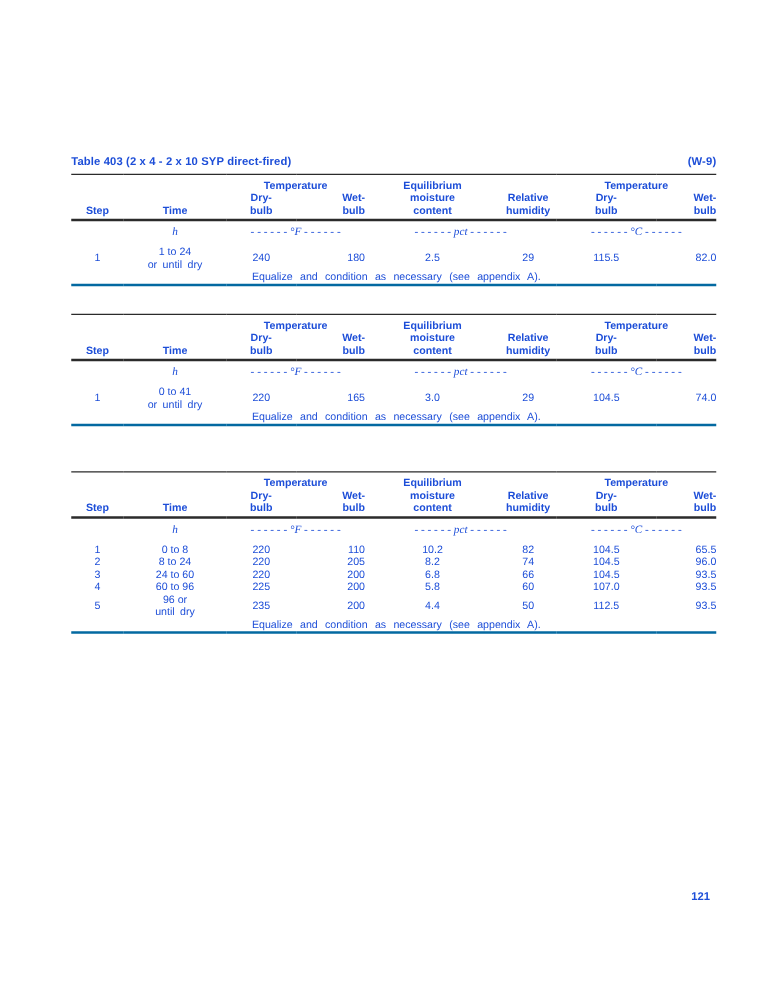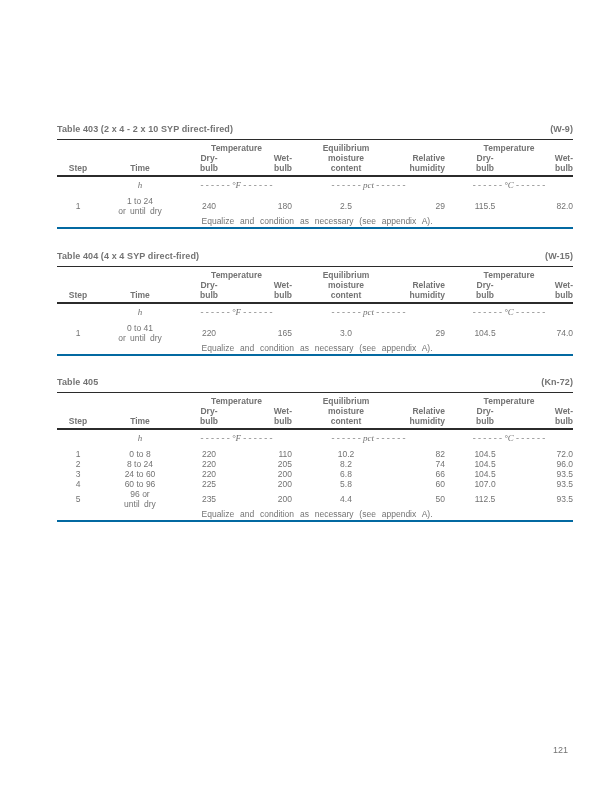--- a/index.html
+++ b/index.html
@@ -1,19 +1,19 @@
 <!DOCTYPE html>
 <html><head>
 <meta charset="utf-8">
 <style>
   * { margin:0; padding:0; box-sizing:border-box; }
   html, body { background:#ffffff; }
   .page {
     position:relative; width:612px; height:792px; background:#ffffff;
-    font-family:"Liberation Sans","DejaVu Sans",sans-serif; color:#737373;
+    font-family:"Liberation Sans","DejaVu Sans",sans-serif; color:#1d4ed8;
     overflow:hidden;
   }
   .table-block { position:absolute; left:57px; width:516px; }
   .title-row {
     display:flex; justify-content:space-between; align-items:flex-end;
     font-size:9px; font-weight:bold; line-height:10px; margin-bottom:5px;
     letter-spacing:0.1px; white-space:nowrap;
   }
   table.sched {
     width:516px; border-collapse:collapse; table-layout:fixed;
@@ -21,33 +21,33 @@
     border-top:1.5px solid #2b2b2b; border-bottom:2px solid #0369a1;
   }
   .sched th, .sched td { padding:0; font-weight:normal; white-space:nowrap; }
   .sched thead th { font-weight:bold; vertical-align:bottom; font-size:8.5px; }
   .sched tr.grp th { padding-top:3px; }
   .sched tr.cols th { border-bottom:2.5px solid #2b2b2b; padding-bottom:2px; }
   .c { text-align:center; } .l { text-align:center; } .r { text-align:right;margin-top:30px; }
   .pl6 { padding-left:6px; }
   .pr8 { padding-right:8px; }
   .pr3 { padding-right:3px; }
-  .pr12 { padding-right:12px;text-align:right; }
+  .pr12 { padding-right:12px; }
   .nudge-tf { padding-left:12px; }
   .nudge-tc { padding-left:34px; }
   .nudge-uc { padding-left:22px; }
   .nudge-pct { padding-left:20px;margin-top:44px; }
   .sched td.unit {
     font-family:"Liberation Serif","DejaVu Serif",serif; font-style:italic;
     font-size:9px; padding-top:3px; padding-bottom:2px;
   }
   .sched tr.first > td { padding-top:4px; }
   .t2 { word-spacing:2px; }
   .sched td.foot { word-spacing:3.5px; padding:0 0 1px 4px; }
-  .page-num { position:absolute; top:745px; right:44px; font-size:9px; font-weight:normal; line-height:10px; }
+  .page-num { position:absolute; top:712px; right:44px; font-size:9px; font-weight:bold; line-height:10px; }
 </style>
 </head>
 <body>
 
 <div class="page">
 
   <div class="table-block" style="top:124px">
     <div class="title-row">
       <span>Table 403 (2 x 4 - 2 x 10 SYP direct-fired)</span>
       <span>(W-9)</span>
@@ -123,24 +123,20 @@
           <td class="r pr3">82.0</td>
         </tr>
         <tr>
           <td colspan="8" class="l foot">Equalize and condition as necessary (see appendix A).</td>
         </tr>
       </tbody>
     </table>
   </div>
 
   <div class="table-block" style="top:251px">
-    <div class="title-row">
-      <span>Table 404 (4 x 4 SYP direct-fired)</span>
-      <span>(W-15)</span>
-    </div>
     <table class="sched">
       <colgroup>
         <col style="width:42px">
           <col style="width:82px">
           <col style="width:56px">
           <col style="width:55px">
         <col style="width:108px">
           <col style="width:45px">
           <col style="width:80px">
           <col style="width:48px">
@@ -205,24 +201,20 @@
           <td class="r pr3">74.0</td>
         </tr>
         <tr>
           <td colspan="8" class="l foot">Equalize and condition as necessary (see appendix A).</td>
         </tr>
       </tbody>
     </table>
   </div>
 
   <div class="table-block" style="top:377px">
-    <div class="title-row">
-      <span>Table 405</span>
-      <span>(Kn-72)</span>
-    </div>
     <table class="sched">
       <colgroup>
         <col style="width:42px">
           <col style="width:82px">
           <col style="width:56px">
           <col style="width:55px">
         <col style="width:108px">
           <col style="width:45px">
           <col style="width:80px">
           <col style="width:48px">
@@ -274,21 +266,21 @@
           <td colspan="2" class="c unit nudge-uc">- - - - - - °C - - - - - -</td>
         </tr>
         <tr class="first">
           <td class="l pl6">1</td>
           <td class="c">0 to 8</td>
           <td class="c">220</td>
           <td class="r pr8">110</td>
           <td class="c">10.2</td>
           <td class="c pr12">82</td>
           <td class="c">104.5</td>
-          <td class="r pr3">72.0</td>
+          <td class="r pr3">65.5</td>
         </tr>
         <tr>
           <td class="l pl6">2</td>
           <td class="c">8 to 24</td>
           <td class="c">220</td>
           <td class="r pr8">205</td>
           <td class="c">8.2</td>
           <td class="c pr12">74</td>
           <td class="c">104.5</td>
           <td class="r pr3">96.0</td>

